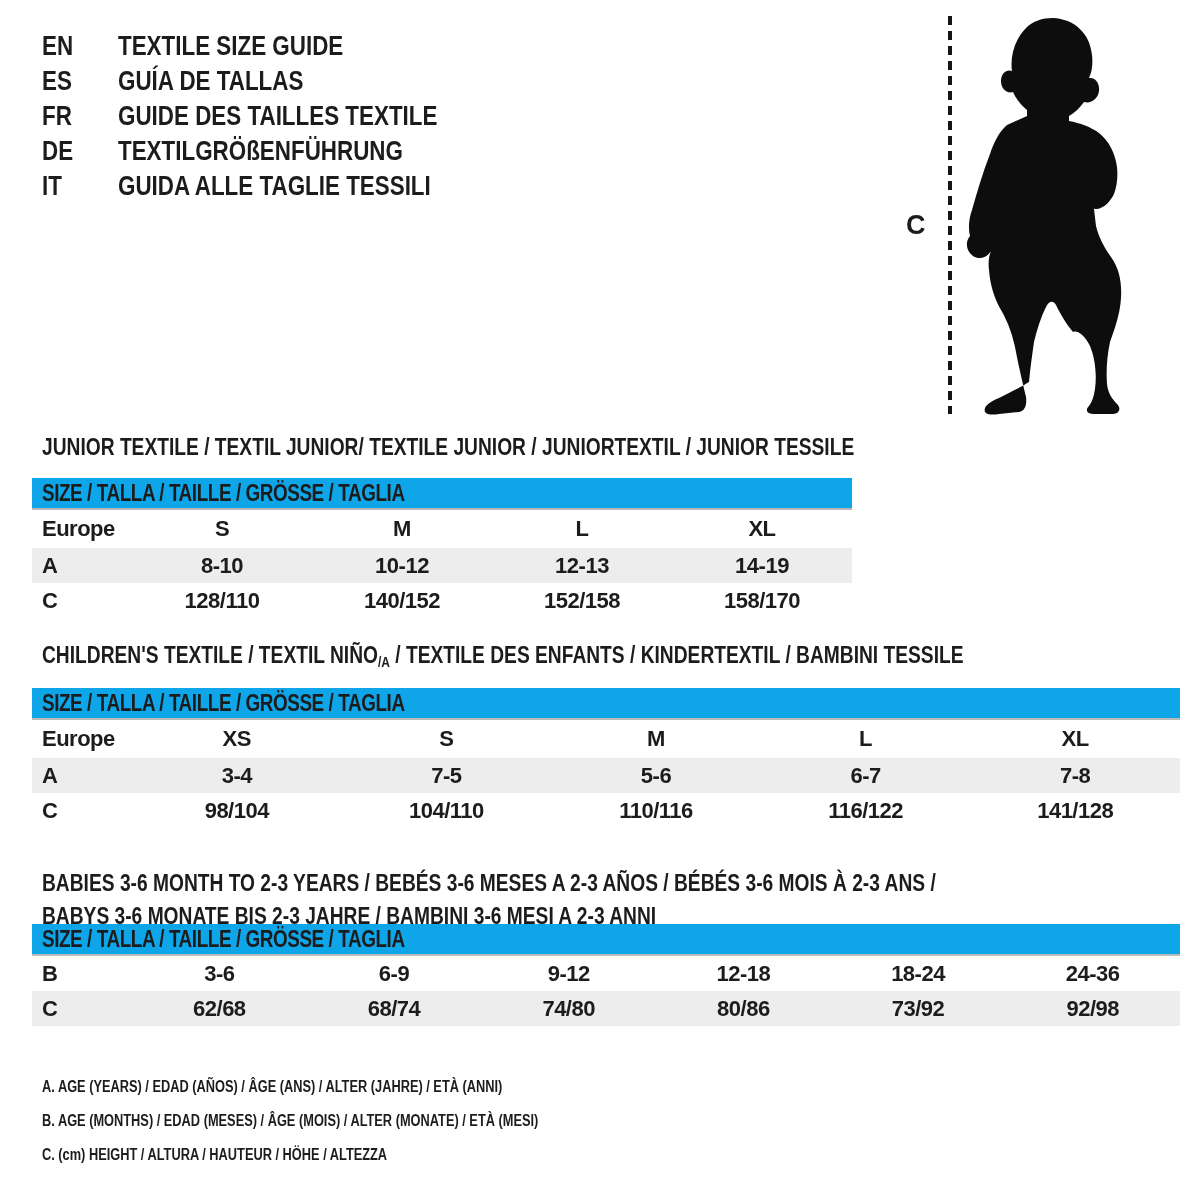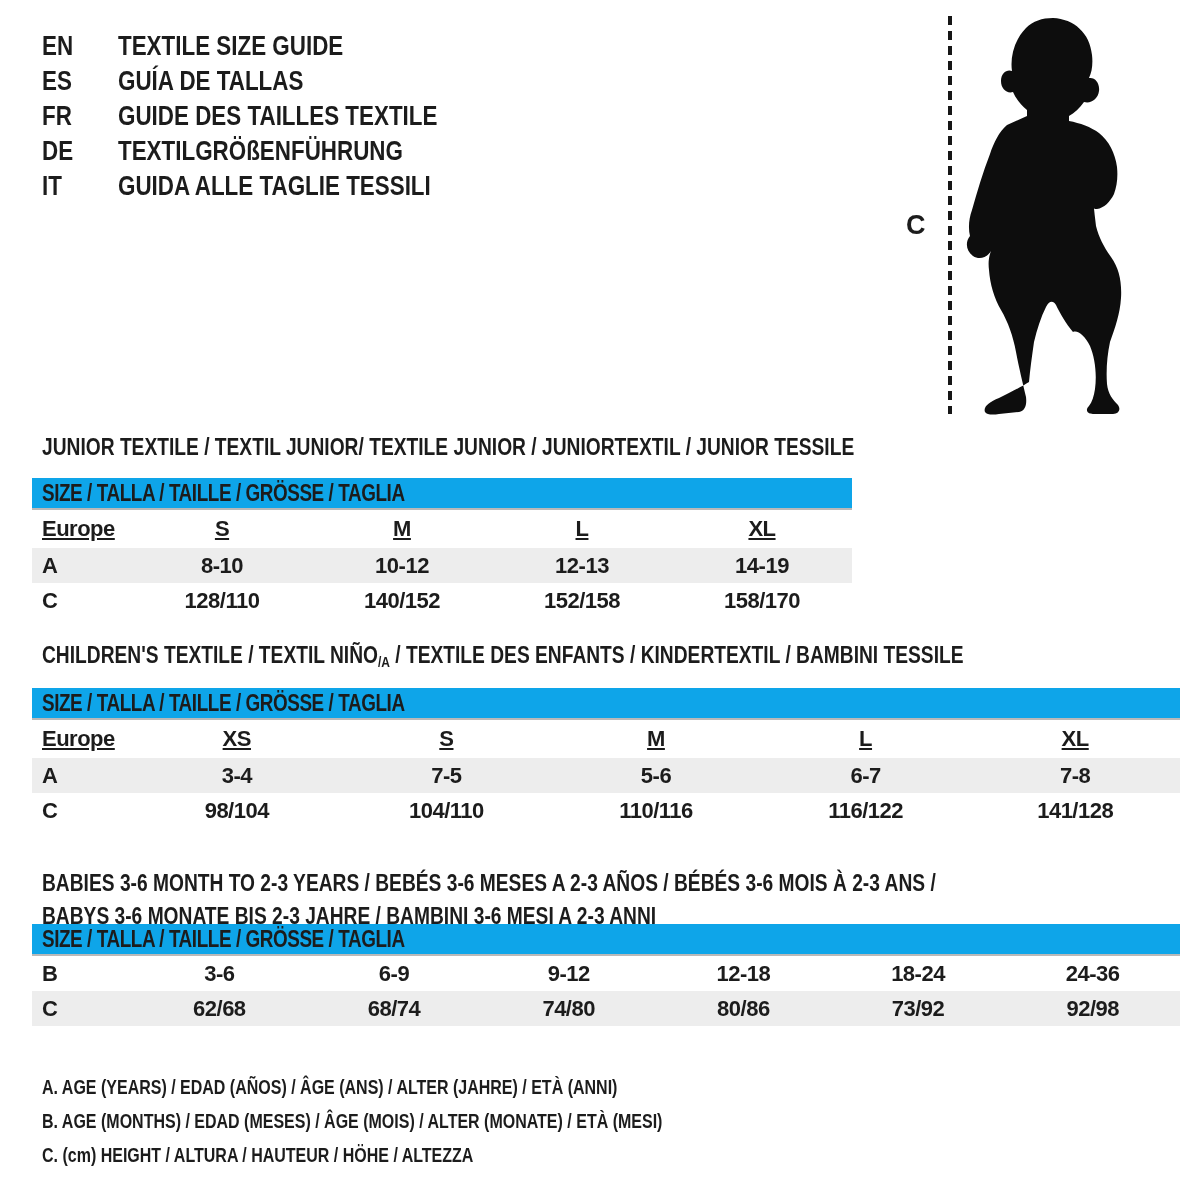--- a/index.html
+++ b/index.html
@@ -26,28 +26,28 @@
 
   
   .tbl{position:absolute;left:32px;}
   .tbl-junior{top:478px;width:820px;}
   .tbl-children{top:688px;width:1148px;}
   .tbl-babies{top:924px;width:1148px;}
   .band{height:30px;background:#0ea5e9;border-bottom:2px solid #b9b9b9;
         display:flex;align-items:center;padding-left:10px;font-size:23px;
         letter-spacing:-0.5px;}
   .trow{display:flex;align-items:center;font-size:22px;letter-spacing:-0.5px;}
-  .row-sizes{height:38px;text-decoration:underline;}
+  .row-sizes{height:38px;}
   .row-data{height:35px;}
   .alt{background:#ededed;}
   .lbl{width:100px;padding-left:10px;box-sizing:border-box;}
   .cell{flex:1;text-align:center;}
 
   
-  .legend{position:absolute;left:42px;top:1070px;font-size:20px;line-height:34px;}
+  .legend{position:absolute;left:42px;top:1070px;font-size:16px;line-height:34px;}
 </style>
 </head>
 <body>
 
 <div class="lang-list cx">
   <div class="lang-row">
     <span class="lang-code">EN</span>
     <span>TEXTILE SIZE GUIDE</span>
   </div>
   <div class="lang-row">

